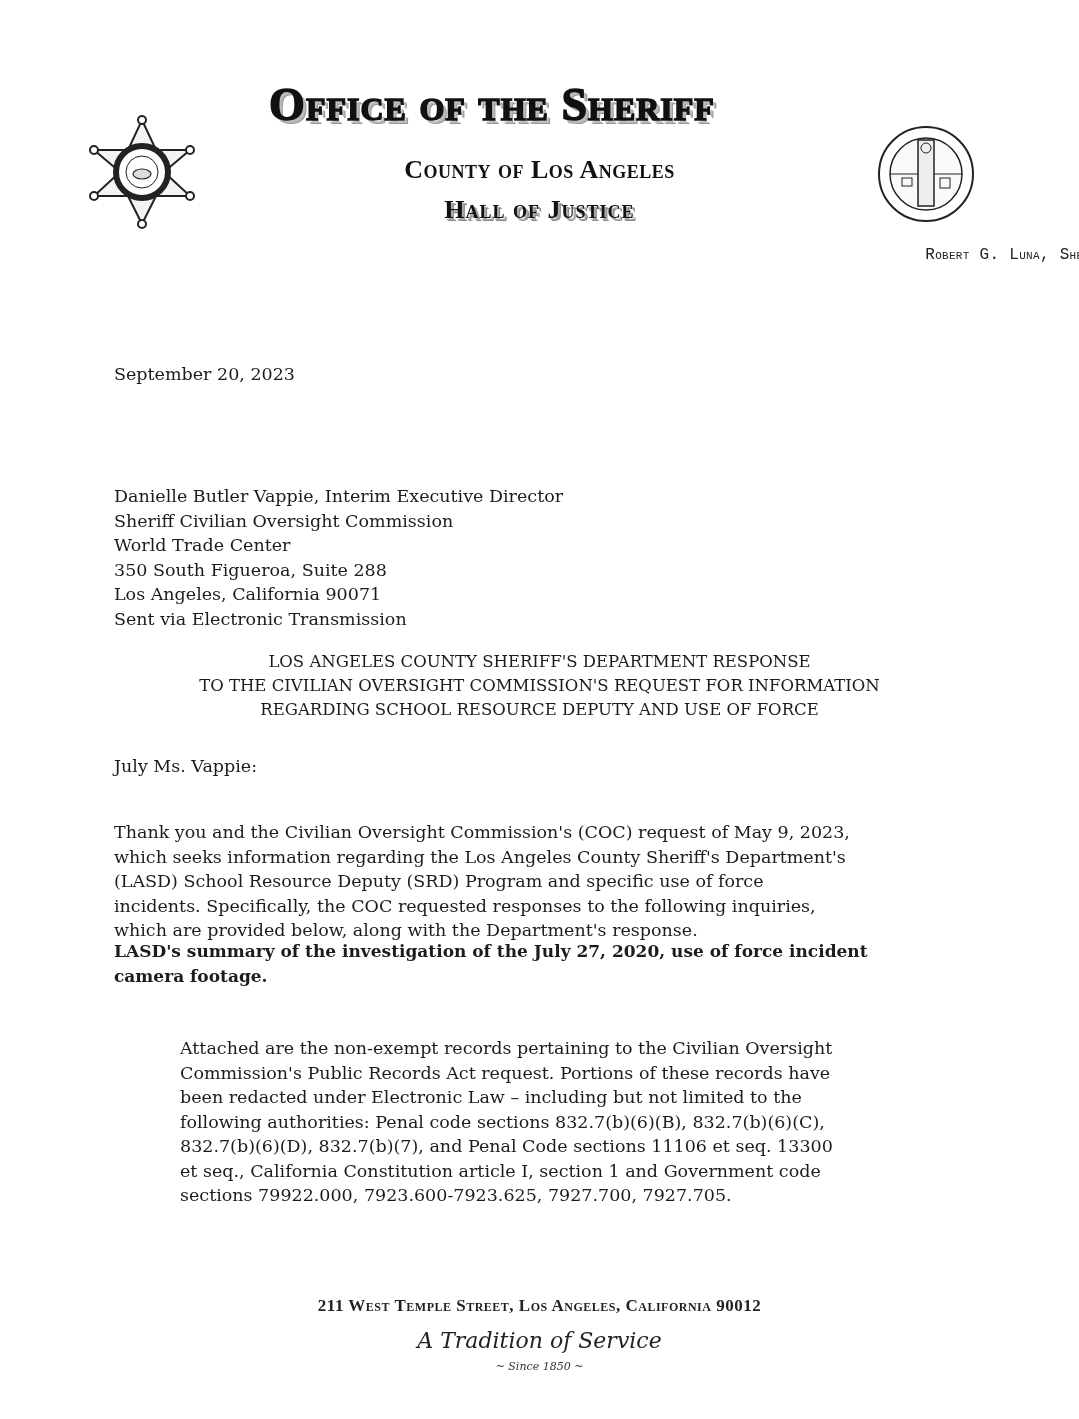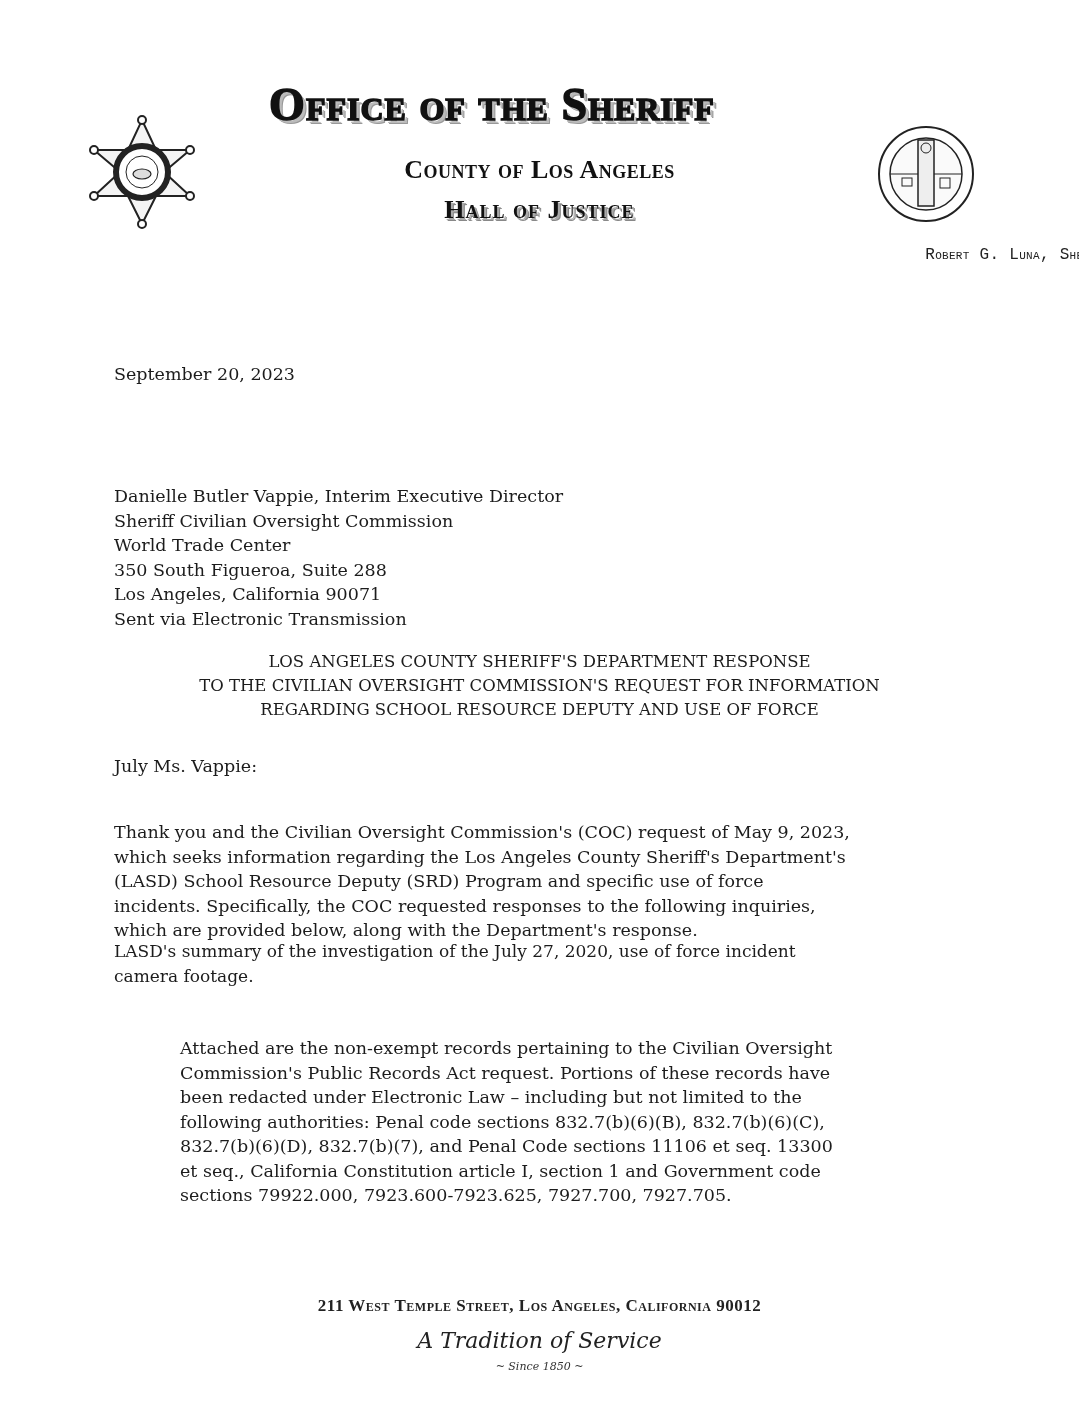--- a/index.html
+++ b/index.html
@@ -39,21 +39,21 @@
   .date { left: 114px; top: 362px; }
   .addr { left: 114px; top: 484px; }
   .addr div { white-space: nowrap; }
   .subject {
     left: 0; width: 1079px; top: 650px; text-align: center;
     font-family: "DejaVu Serif", serif; font-size: 16.5px; line-height: 24px; color: #1c1c1c;
   }
   .salutation { left: 114px; top: 754px; }
   .para1 { left: 114px; top: 820px; width: 860px; }
   .para1 div, .q div, .para2 div { white-space: nowrap; }
-  .q { left: 114px; top: 939px; width: 860px; font-weight: normal; font-size: 17px; }
+  .q { left: 114px; top: 939px; width: 860px; font-weight: bold; font-size: 17px; }
   .para2 { left: 180px; top: 1036px; width: 800px; }
 
   
   .footer-addr {
     left: 0; width: 1079px; top: 1296px; text-align: center;
     font-family: "Liberation Serif", serif; font-size: 17px; font-weight: bold;
     font-variant: small-caps; letter-spacing: 0.5px; color: #222;
   }
   .motto {
     left: 0; width: 1079px; top: 1328px; text-align: center;

